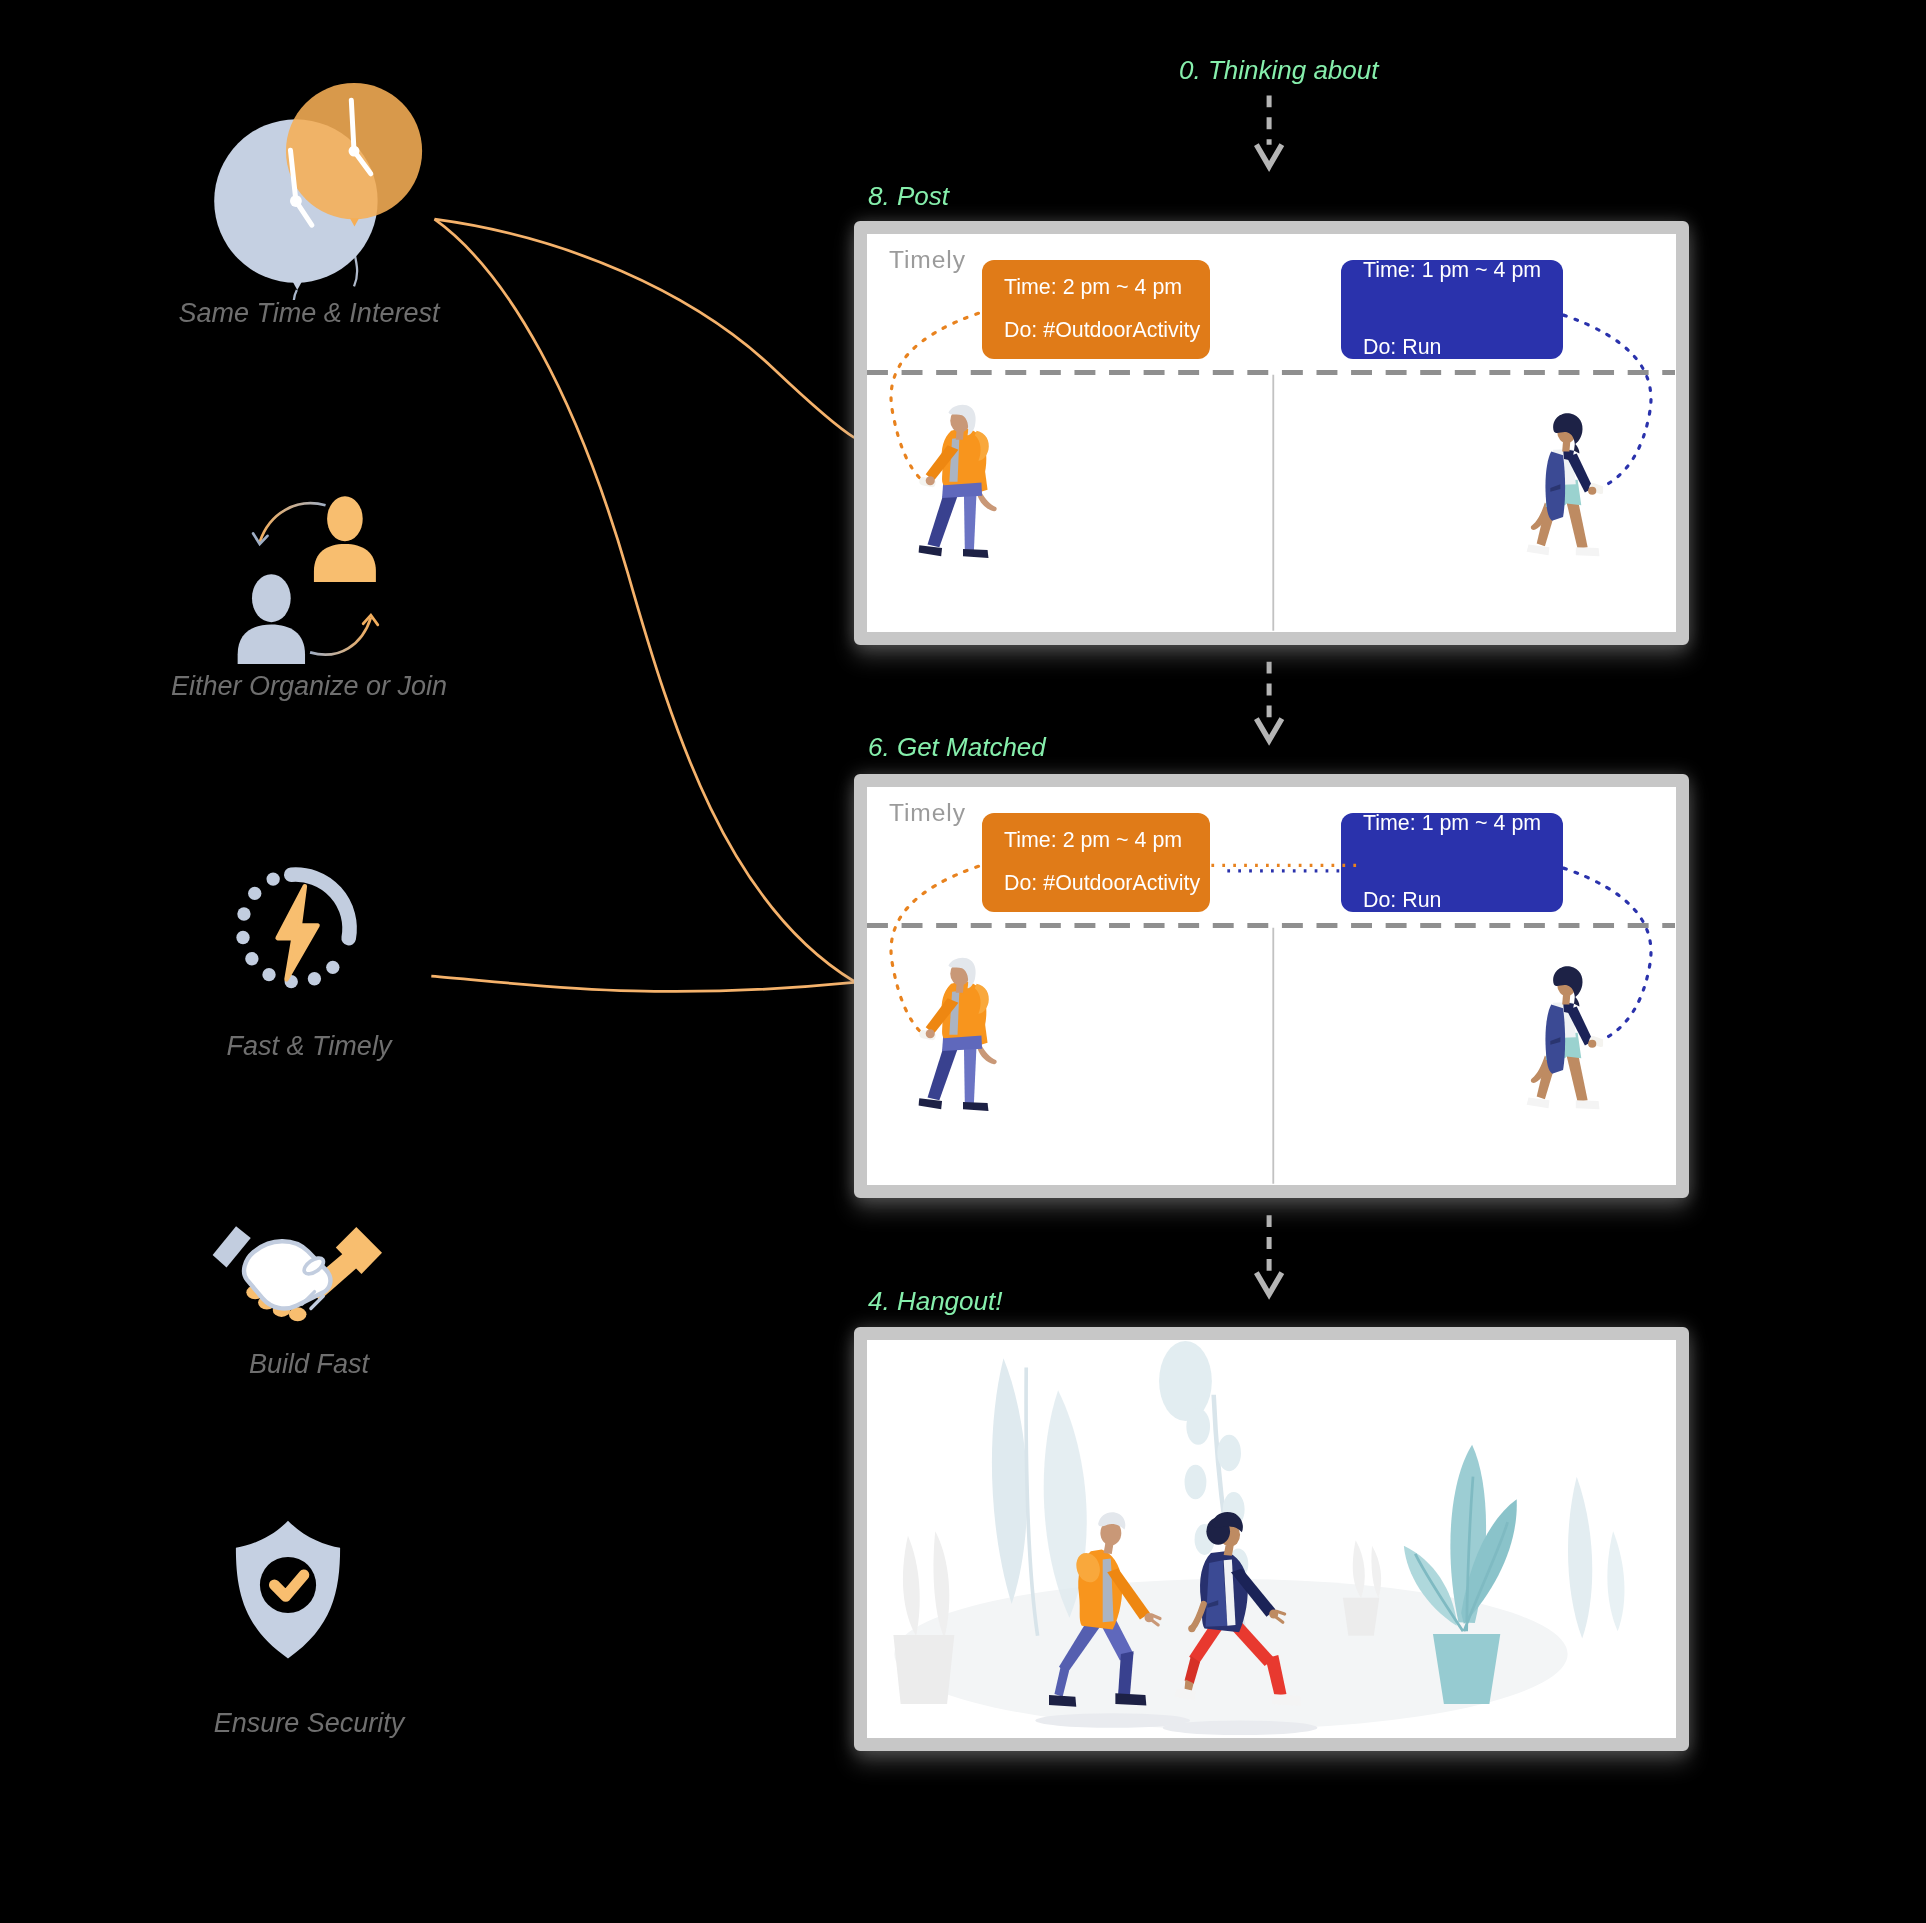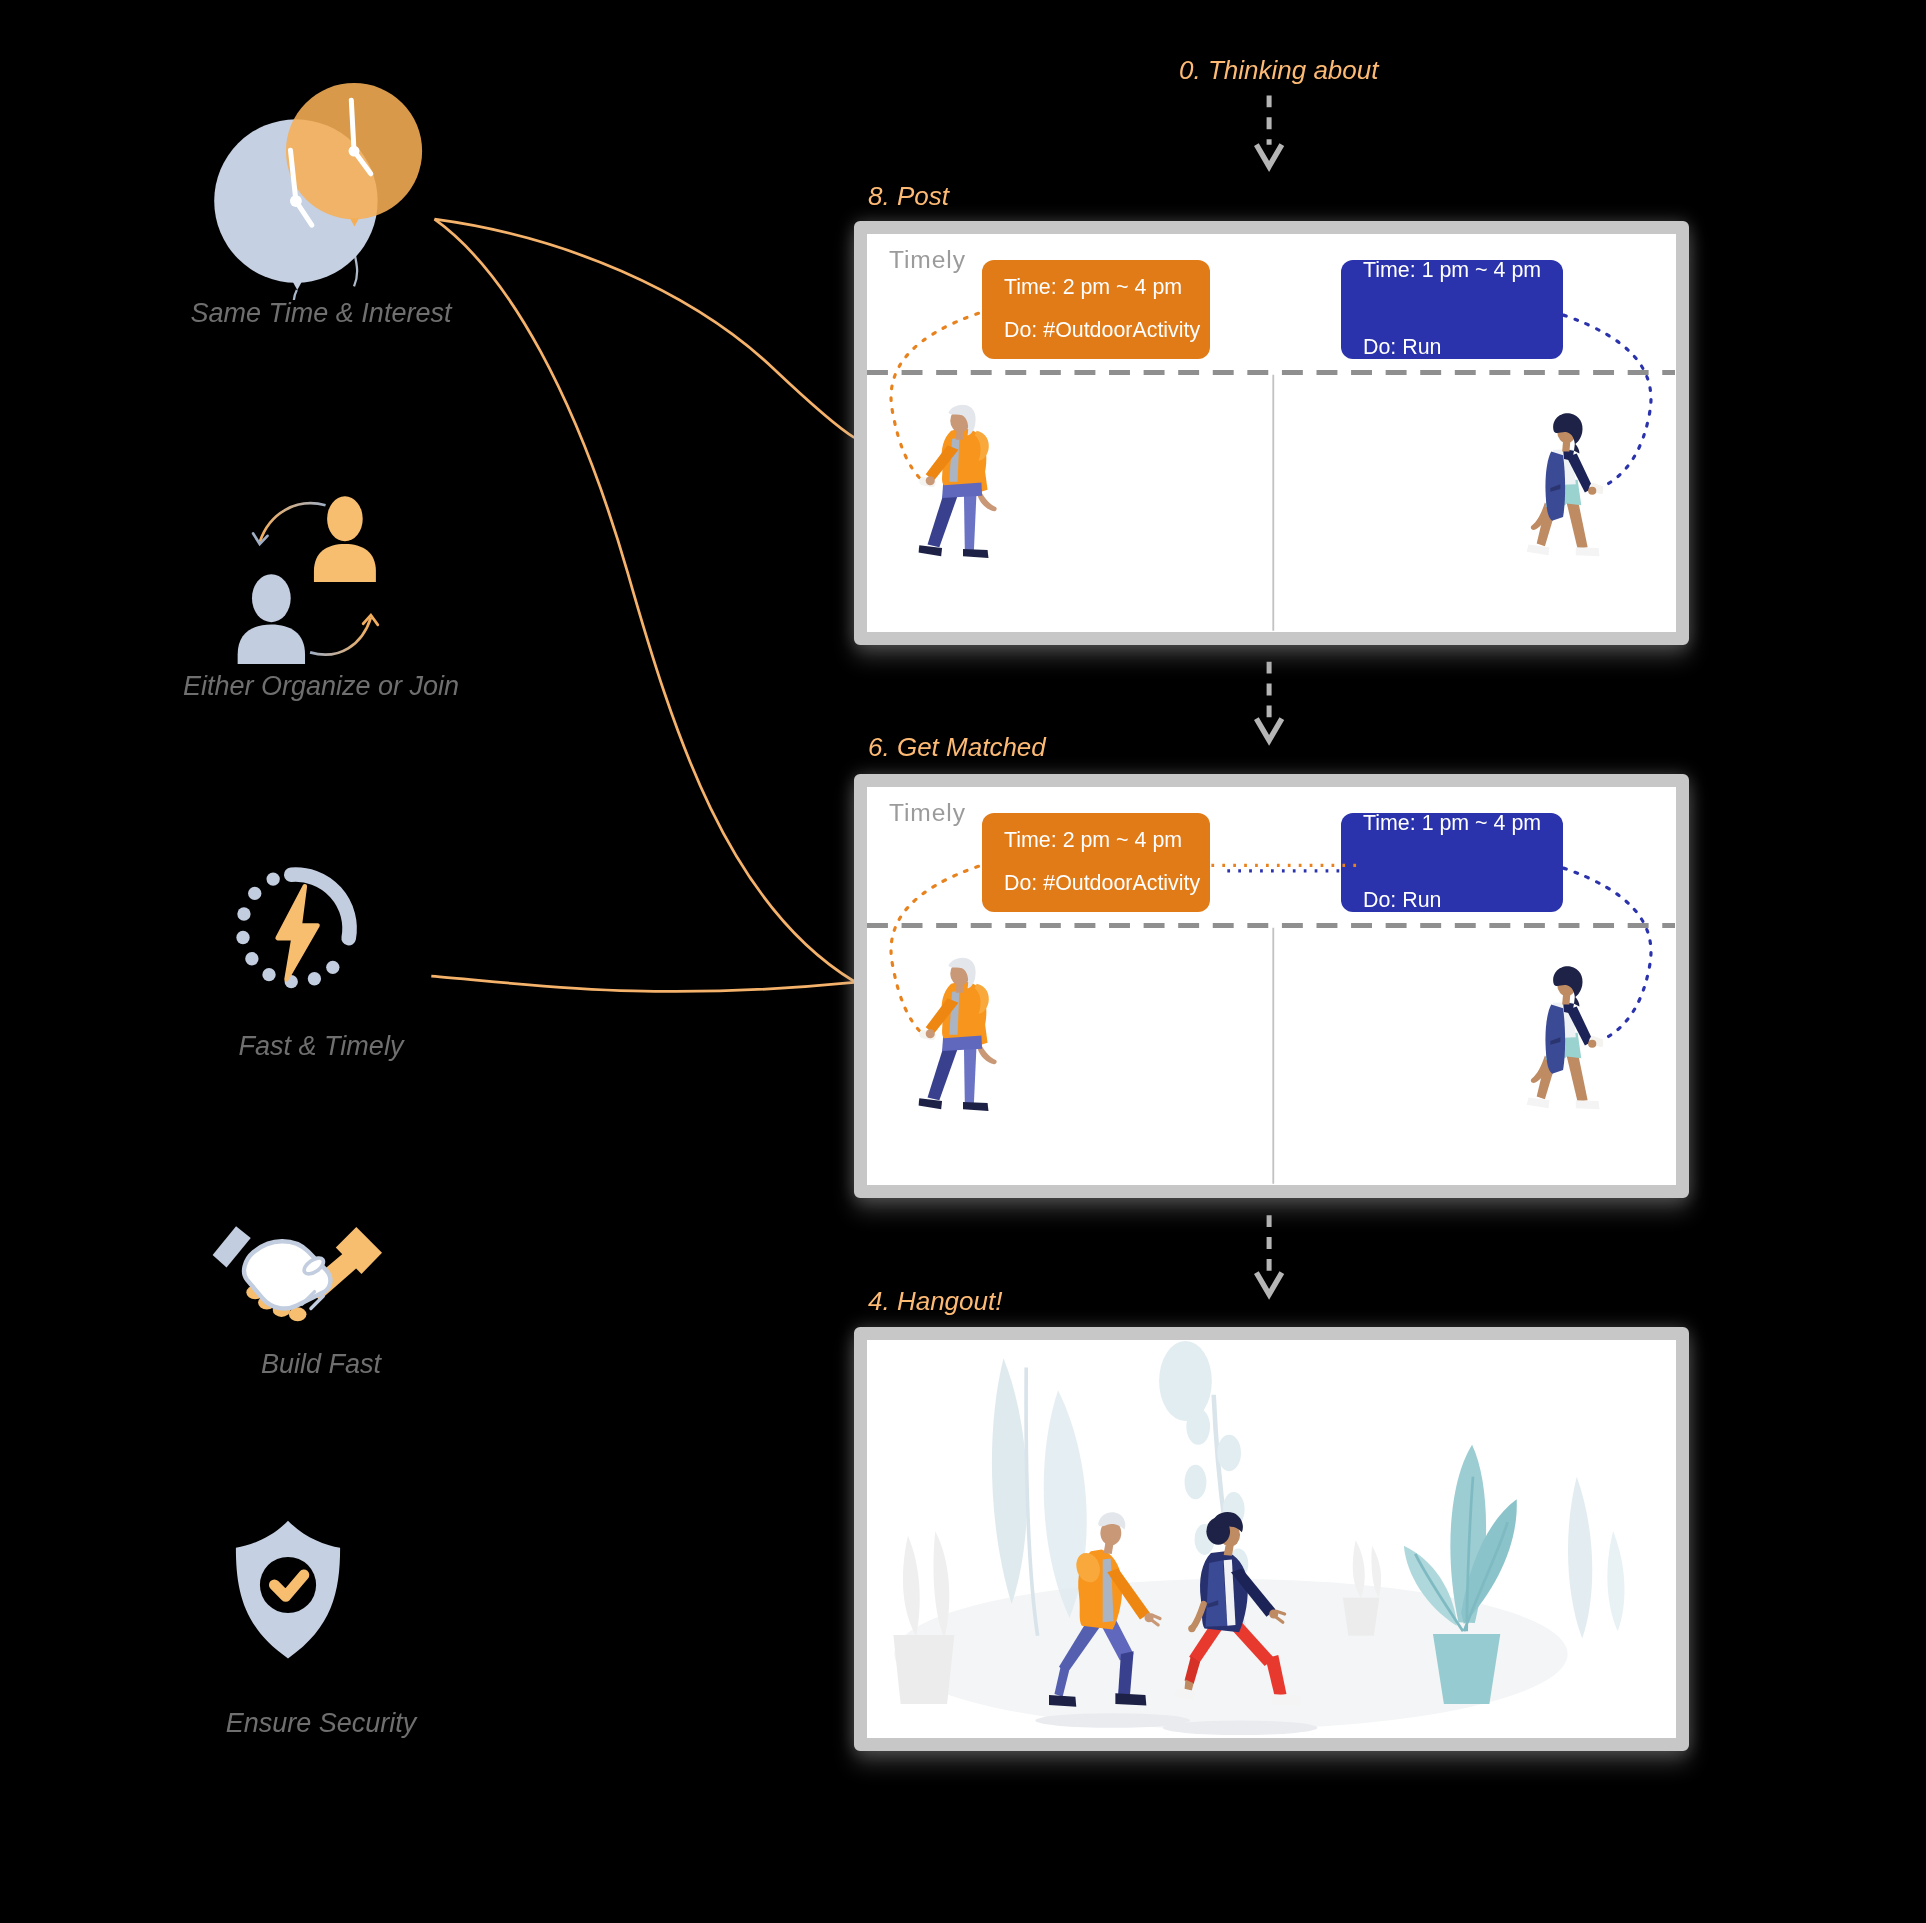--- a/index.html
+++ b/index.html
@@ -1,24 +1,24 @@
 <!DOCTYPE html>
 <html style="font-size:7.3px"><head>
 <meta charset="utf-8">
 <style>
   html,body{margin:0;padding:0;background:#000;}
   .canvas{position:relative;width:1926px;height:1923px;background:#000;overflow:hidden;
           font-family:"Liberation Sans",sans-serif;}
   svg{display:block;}
   
   .feature-icon{position:absolute;}
-  .feature-label{position:absolute;left:148px;width:346px;text-align:center;
+  .feature-label{position:absolute;left:136px;width:346px;text-align:center;
                  font-style:italic;font-size:27px;line-height:1.15;color:#6F6F6F;}
   
-  .step-label{position:absolute;font-style:italic;font-size:26px;color:#fdba74;white-space:nowrap;}
+  .step-label{position:absolute;font-style:italic;font-size:26px;color:#86efac;white-space:nowrap;}
   .overlay{position:absolute;left:0;top:0;width:1926px;height:1923px;pointer-events:none;}
   
   .panel{position:absolute;left:854px;width:835px;height:424px;background:#fff;
          border:13.6px solid #C7C7C7;border-radius:6px;box-sizing:border-box;
          box-shadow:0 0 17.3px rgba(255,255,255,.22),0 12.7px 21px rgba(125,125,125,.38);}
   .brand{position:absolute;left:22px;top:12px;font-size:24.6px;font-weight:300;
          letter-spacing:0.9px;color:#9B9B9B;}
   .card{position:absolute;top:25.5px;height:99px;border-radius:12px;box-sizing:border-box;
         display:flex;flex-direction:column;justify-content:center;gap:21px;
         padding-left:22px;color:#fff;font-size:21.4px;line-height:1;}

